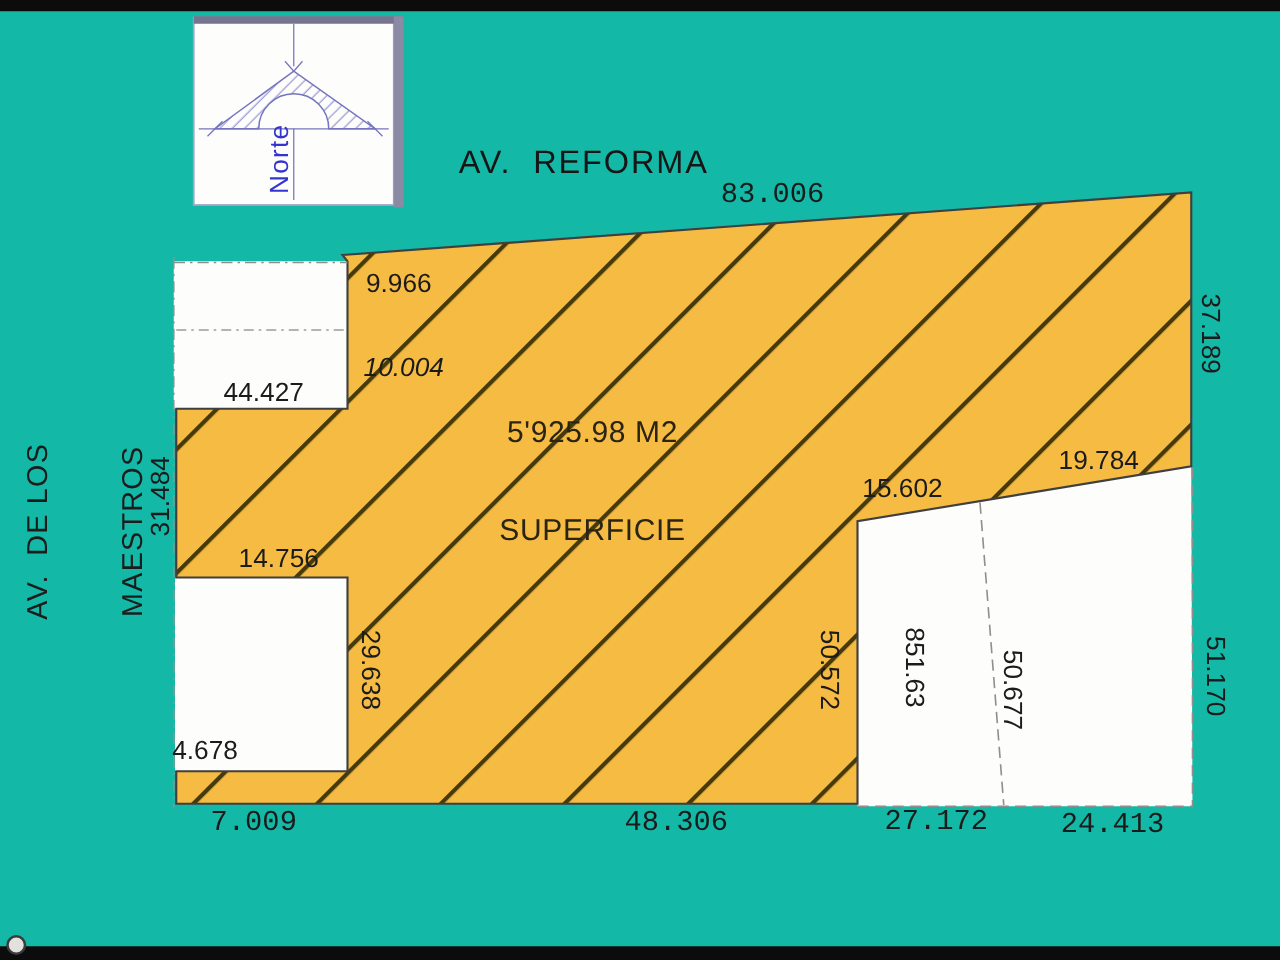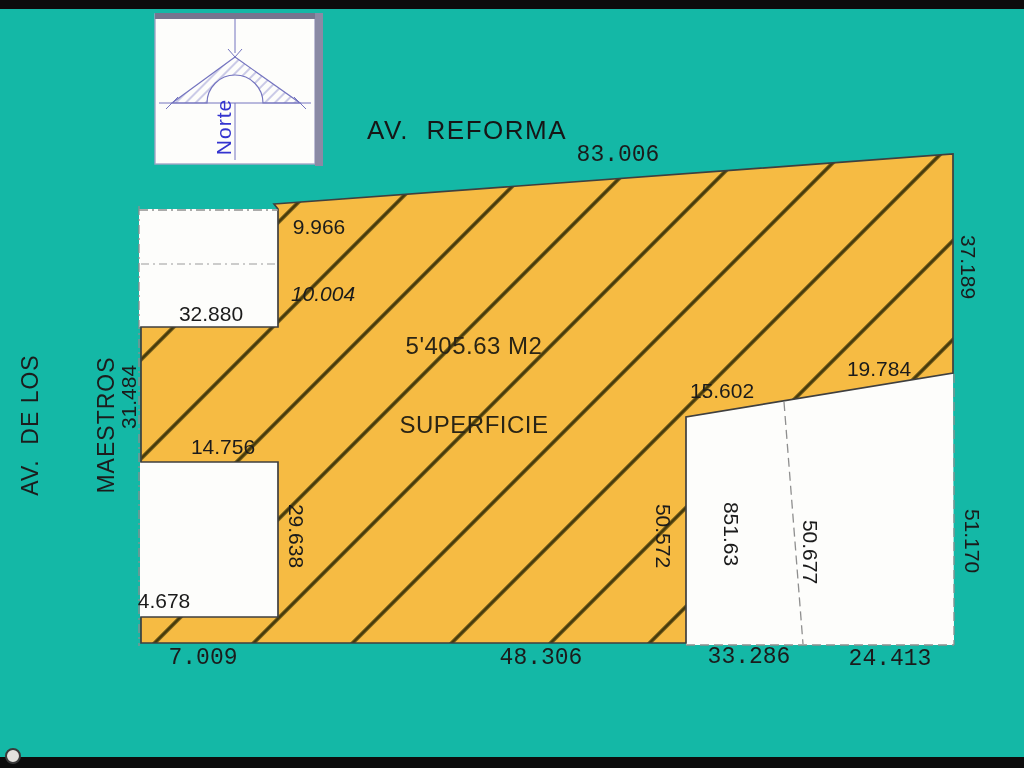--- a/index.html
+++ b/index.html
@@ -88,39 +88,39 @@
     <div class="street-left">
       <div>AV.  DE LOS</div>
       <div>MAESTROS</div>
     </div>
   </div>
 
   <div class="lbl rotm90 norte" style="left:224px; top:127px;">Norte</div>
 
   <div class="lbl" style="left:474px; top:386px;">
     <div class="area-block">
-      <div>5'405.63 M2</div>
+      <div>5'925.98 M2</div>
       <div>SUPERFICIE</div>
     </div>
   </div>
 
   <div class="lbl big" style="left:618px; top:156px;">83.006</div>
   <div class="lbl" style="left:319px; top:227px;">9.966</div>
   <div class="lbl" style="left:323px; top:294px;font-style:italic;">10.004</div>
-  <div class="lbl" style="left:211px; top:314px;">32.880</div>
+  <div class="lbl" style="left:211px; top:314px;">44.427</div>
   <div class="lbl rotm90" style="left:129px; top:397px;">31.484</div>
   <div class="lbl" style="left:223px; top:447px;">14.756</div>
   <div class="lbl rot90" style="left:296px; top:536px;">29.638</div>
   <div class="lbl" style="left:164px; top:601px;">4.678</div>
   <div class="lbl big" style="left:203px; top:659px;">7.009</div>
   <div class="lbl big" style="left:541px; top:659px;">48.306</div>
   <div class="lbl" style="left:722px; top:391px;">15.602</div>
   <div class="lbl" style="left:879px; top:369px;">19.784</div>
   <div class="lbl rot90" style="left:968px; top:267px;">37.189</div>
   <div class="lbl rot90" style="left:663px; top:536px;">50.572</div>
   <div class="lbl rot90" style="left:731px; top:534px;">851.63</div>
   <div class="lbl rot90" style="left:810px; top:552px;">50.677</div>
   <div class="lbl rot90" style="left:972px; top:541px;">51.170</div>
-  <div class="lbl big" style="left:749px; top:658px;">33.286</div>
+  <div class="lbl big" style="left:749px; top:658px;">27.172</div>
   <div class="lbl big" style="left:890px; top:660px;">24.413</div>
 
   <div id="corner-ring"></div>
 </div>
 
 </body></html>

